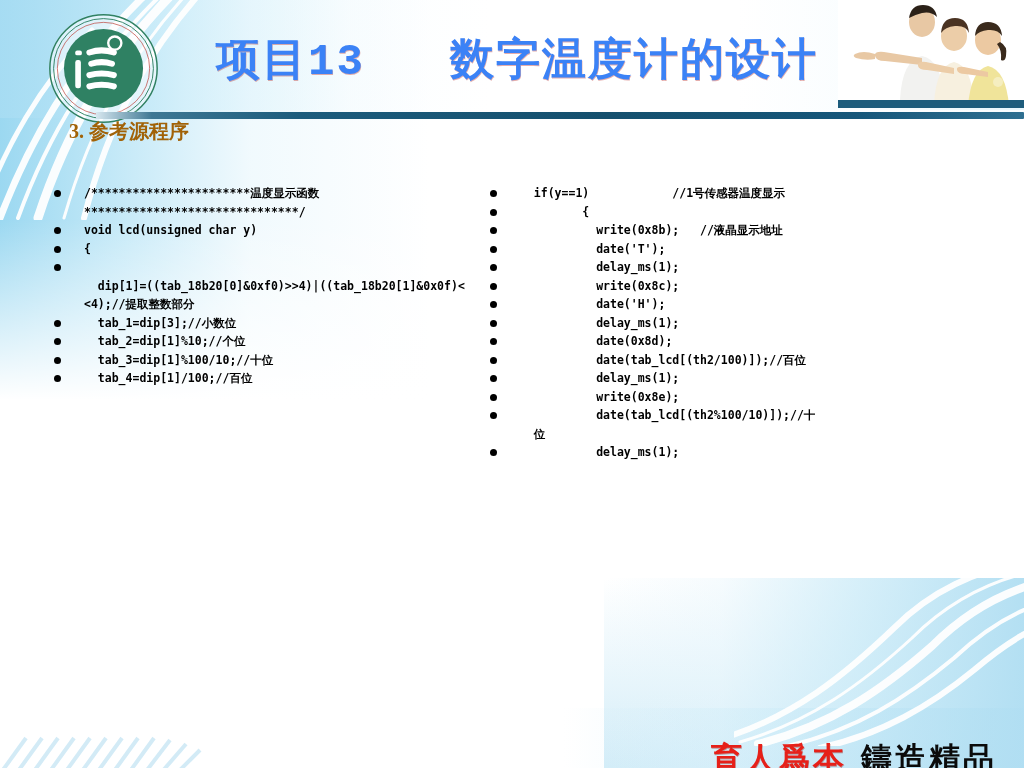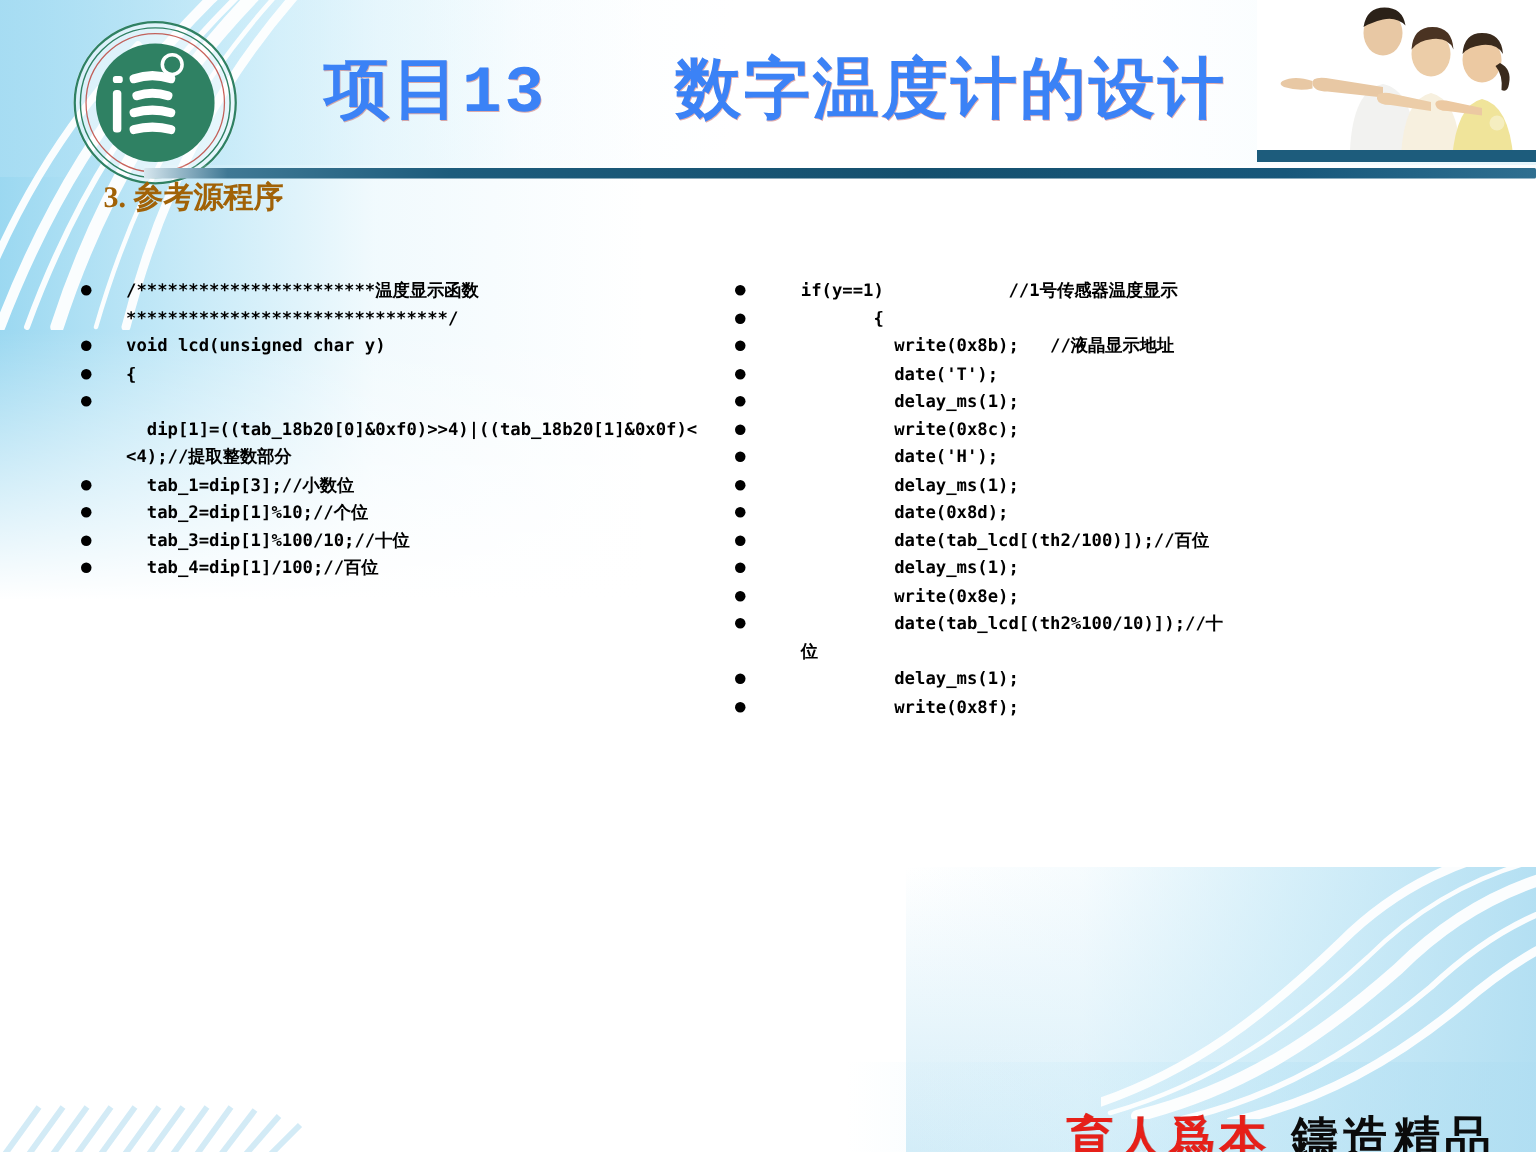--- a/index.html
+++ b/index.html
@@ -291,20 +291,19 @@
       <div class="code-line bulleted">           write(0x8c);</div>
       <div class="code-line bulleted">           date('H');</div>
       <div class="code-line bulleted">           delay_ms(1);</div>
       <div class="code-line bulleted">           date(0x8d);</div>
       <div class="code-line bulleted">           date(tab_lcd[(th2/100)]);//百位</div>
       <div class="code-line bulleted">           delay_ms(1);</div>
       <div class="code-line bulleted">           write(0x8e);</div>
       <div class="code-line bulleted">           date(tab_lcd[(th2%100/10)]);//十</div>
       <div class="code-line no-bullet">  位</div>
       <div class="code-line bulleted">           delay_ms(1);</div>
-      <div class="code-line bulleted">           write(0x8f);</div>
     </div>
 
   <div class="tagline">
     <span class="t-red">育人爲本</span><span class="t-black">鑄造精品</span>
   </div>
 
 </div>
 
 </body></html>

